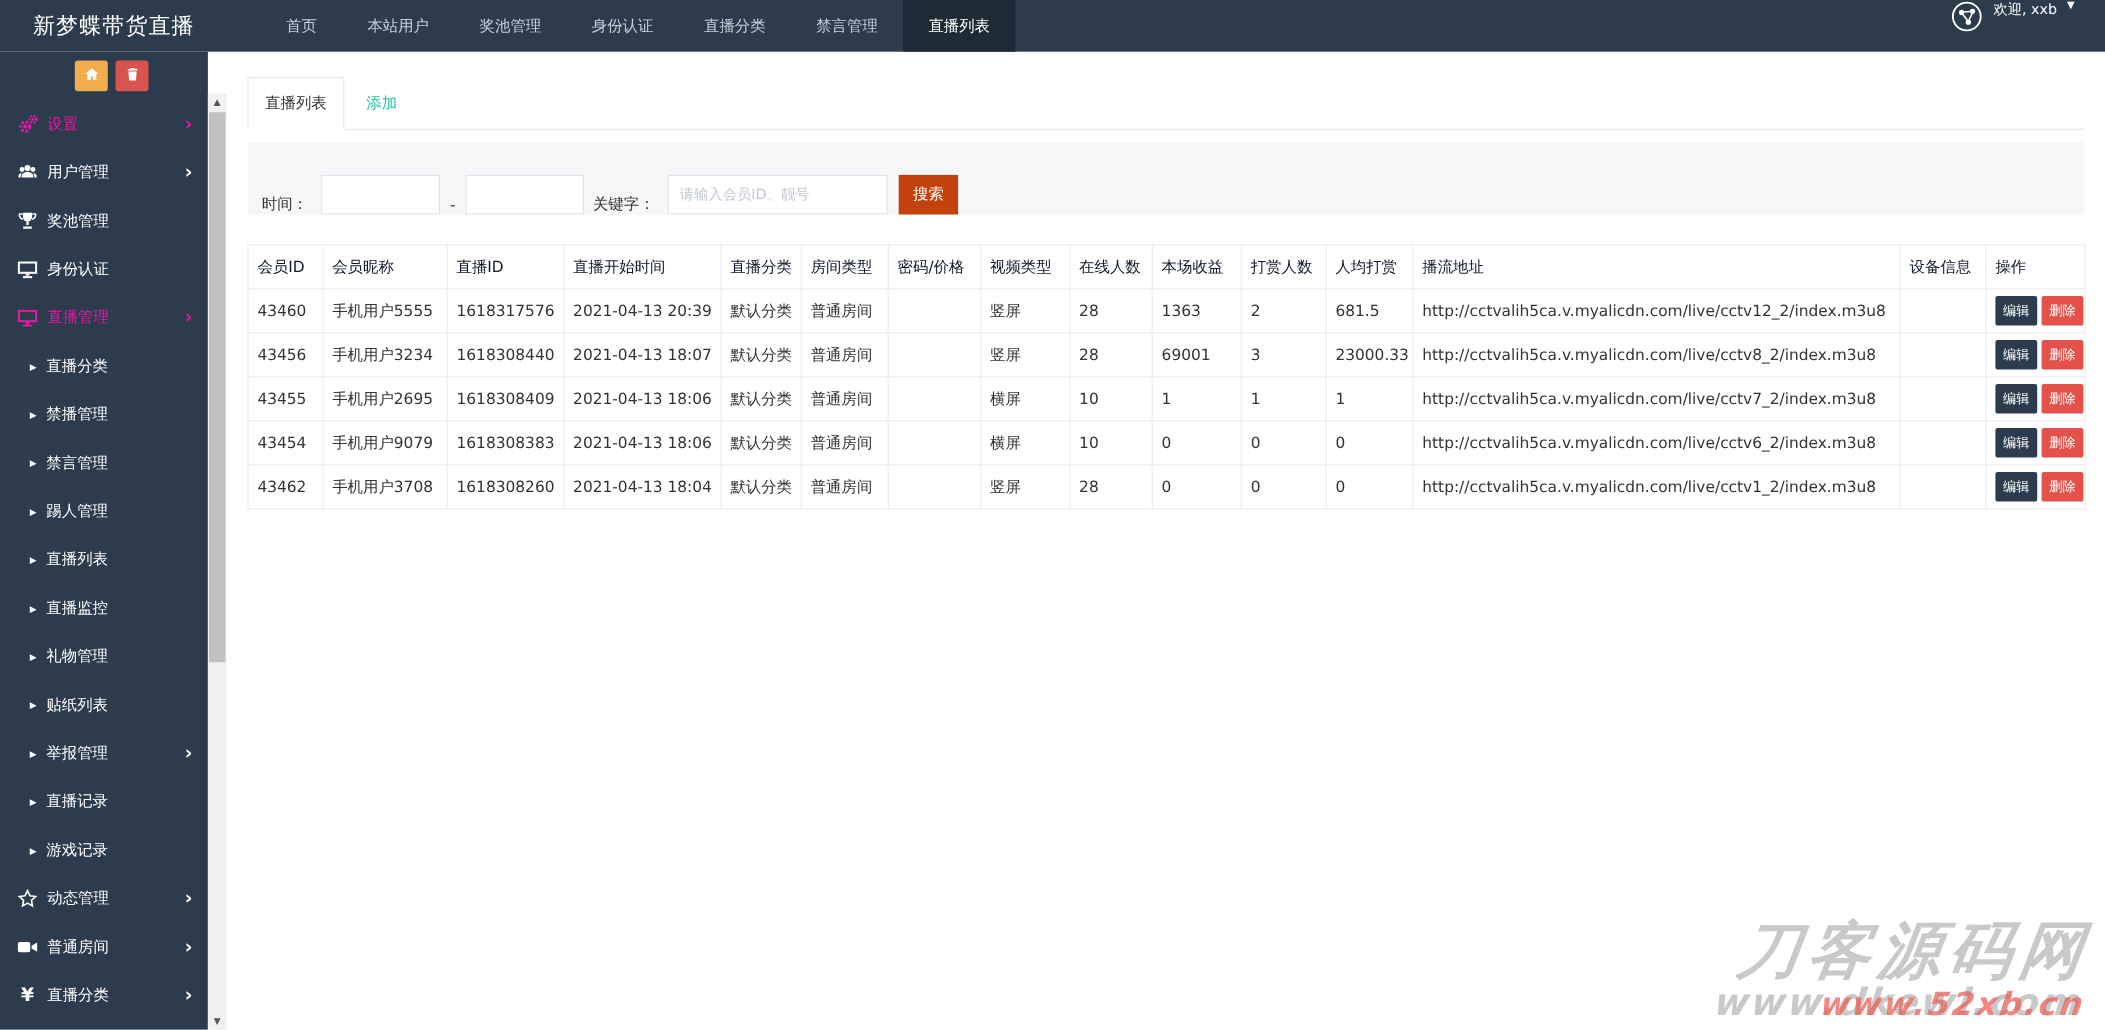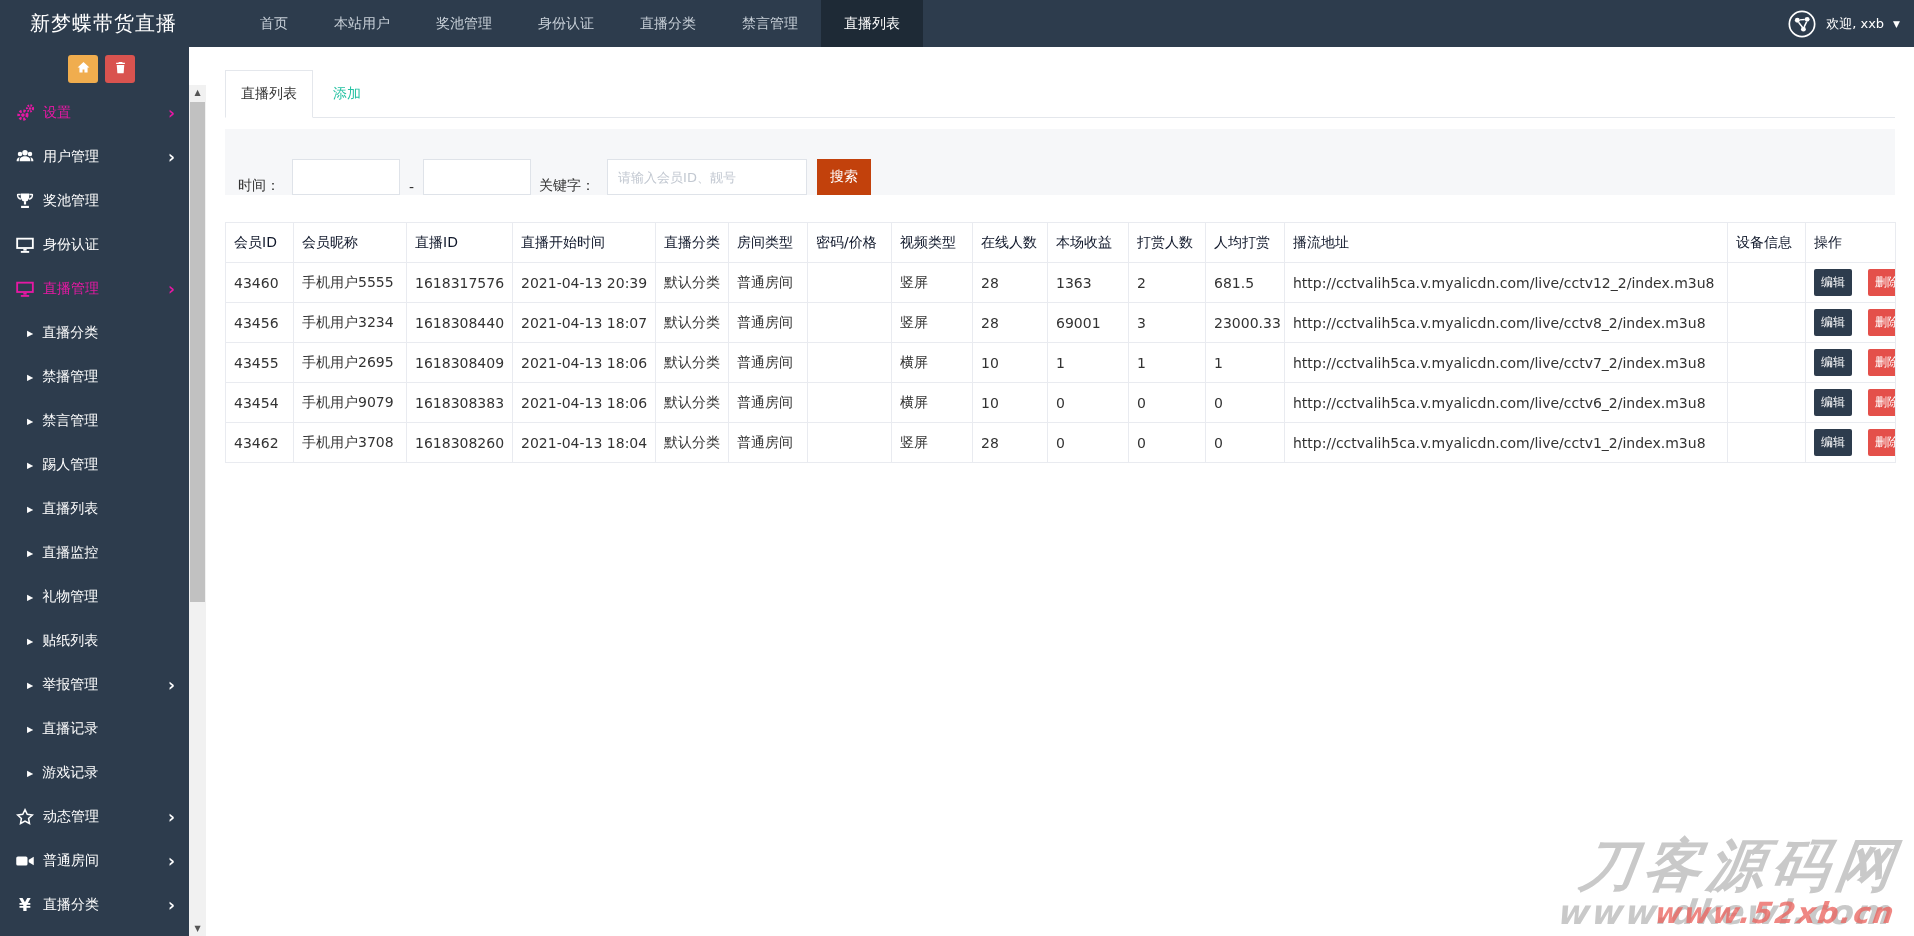--- a/index.html
+++ b/index.html
@@ -7,21 +7,21 @@
     font-family:"DejaVu Sans","Liberation Sans",sans-serif;}
 
   
   .topnav{position:absolute;top:0;left:0;width:1914px;height:47px;background:#2d3c4d;
     display:flex;align-items:stretch;z-index:6}
   .brand{width:237px;display:flex;align-items:center;padding-left:30px;color:#fff;
     font-size:20px;font-weight:normal;letter-spacing:1px;white-space:nowrap}
   .nav-items{display:flex}
   .nav-item{display:flex;align-items:center;padding:0 23px;color:#c8d0d8;font-size:14px;cursor:pointer;white-space:nowrap}
   .nav-item.active{background:#1e2a36;color:#fff}
-  .nav-right{margin-left:auto;display:flex;align-items:center;gap:9px;padding-right:14px;color:#fff;font-size:13px}
+  .nav-right{margin-left:auto;display:flex;gap:9px;padding-right:28px;color:#fff;font-size:13px}
   .globe{width:30px;height:30px;color:#fff;display:flex}
   .globe svg{width:30px;height:30px}
   .caret{font-size:9px;color:#fff}
 
   
   .sidebar{position:absolute;top:47px;left:0;width:189px;bottom:0;background:#2d3c4d;overflow:hidden}
   .side-btns{display:flex;gap:7px;padding:8px 0 4px 68px}
   .side-btn{width:30px;height:28px;border-radius:3px;display:flex;align-items:center;justify-content:center;color:#fff;cursor:pointer}
   .side-btn.home{background:#f0ad4e}
   .side-btn.trash{background:#d9534f}
@@ -58,21 +58,21 @@
   .dash{margin:0 9px;color:#333}
   .kw-label{margin-left:8px}
   .search-btn{height:36px;padding:0 13px;background:#c2410c;color:#fff;border:none;font-size:14px;margin-left:10px;cursor:pointer;
     font-family:"DejaVu Sans","Liberation Sans",sans-serif}
 
   
   .data-table{margin:27px 19px 0;border-collapse:collapse;table-layout:fixed;width:1670px;font-size:14px;color:#333}
   .data-table th,.data-table td{border:1px solid #e9ebf0;padding:0 8px;height:40px;text-align:left;
     overflow:hidden;white-space:nowrap;font-weight:normal}
   .data-table th{font-weight:normal;color:#0f172a}
-  .btn-edit{background:#2d3c4d;color:#fff;border:none;font-size:12px;padding:5px 7px;border-radius:2px;margin-right:16px;cursor:pointer;
+  .btn-edit{background:#2d3c4d;color:#fff;border:none;font-size:12px;padding:5px 7px;border-radius:2px;margin-right:4px;cursor:pointer;
     font-family:"DejaVu Sans","Liberation Sans",sans-serif}
   .btn-del{background:#e4504a;color:#fff;border:none;font-size:12px;padding:5px 7px;border-radius:2px;cursor:pointer;
     font-family:"DejaVu Sans","Liberation Sans",sans-serif}
 
   
   .watermark{position:absolute;right:16px;bottom:4px;text-align:right;pointer-events:none;transform:skewX(-8deg)}
   .wm-title{font-size:57px;font-weight:bold;font-style:italic;color:#c9c9c9;letter-spacing:7px;line-height:1.05;white-space:nowrap}
   .wm-url-wrap{position:relative;margin-top:-4px;height:40px}
   .wm-url{font-size:34px;font-weight:bold;font-style:italic;color:#c9c9c9;letter-spacing:2px;white-space:nowrap}
   .wm-overlay{position:absolute;right:-2px;bottom:2px;font-size:29px;font-weight:bold;font-style:italic;

